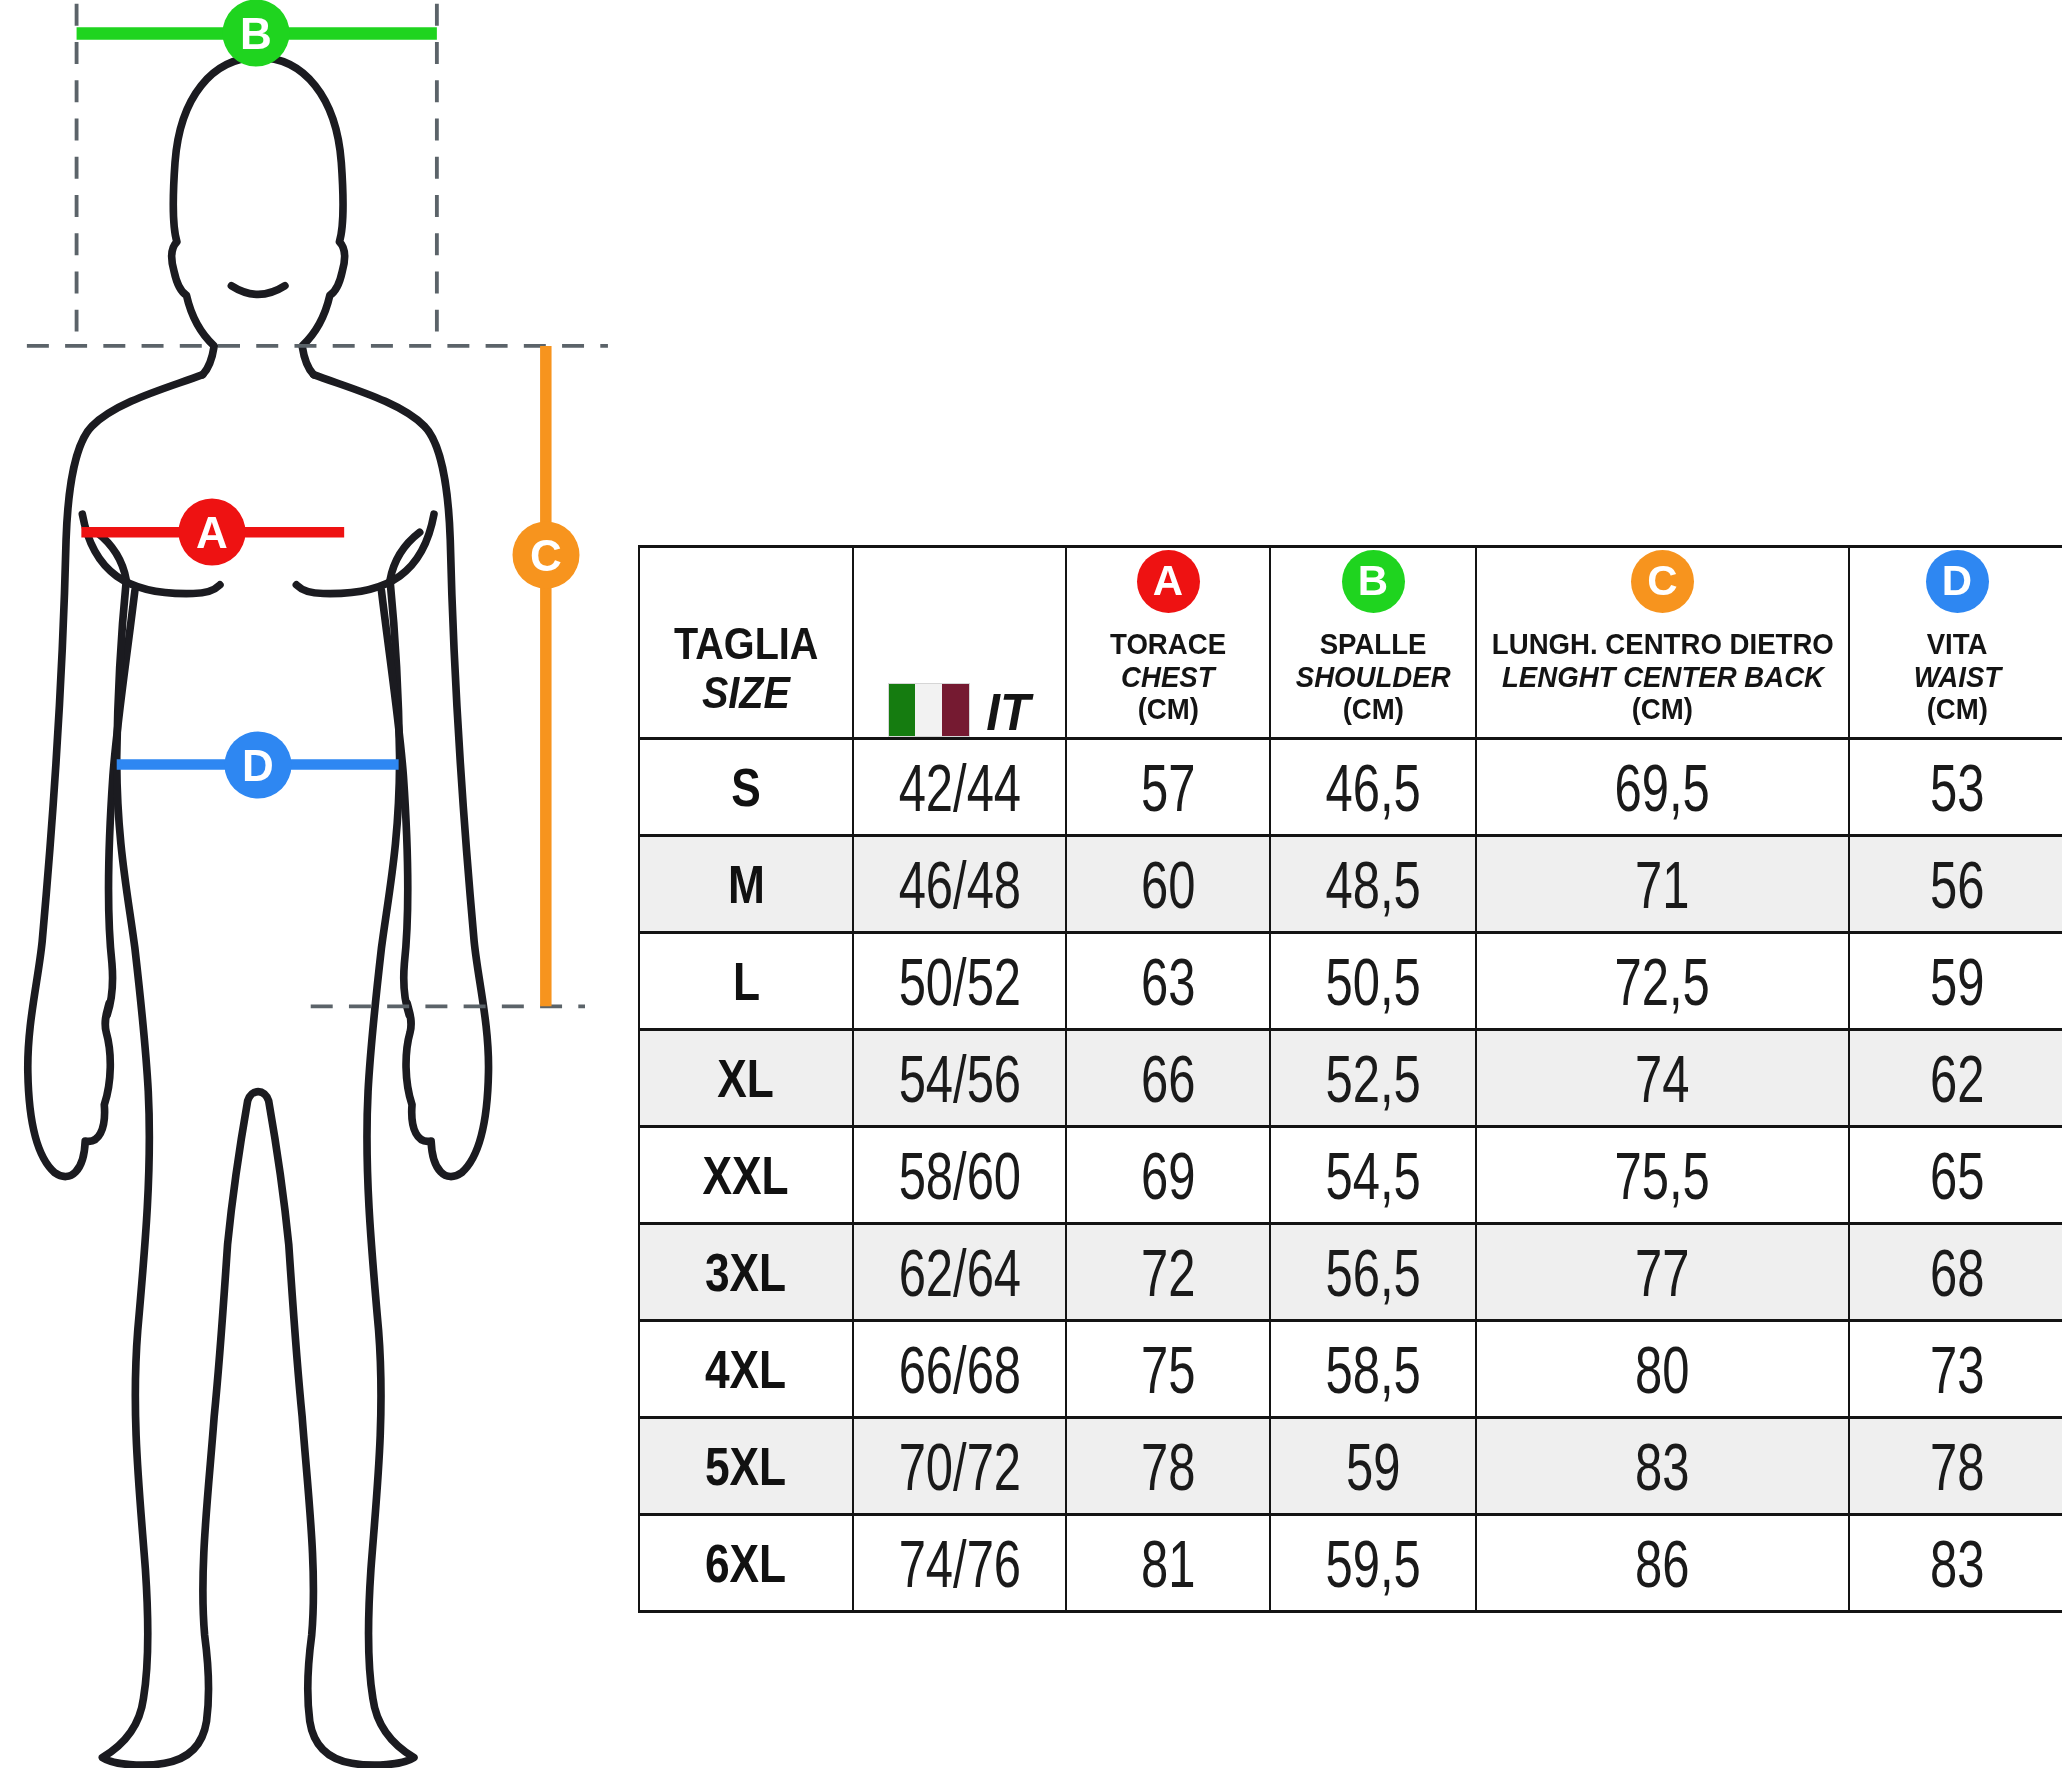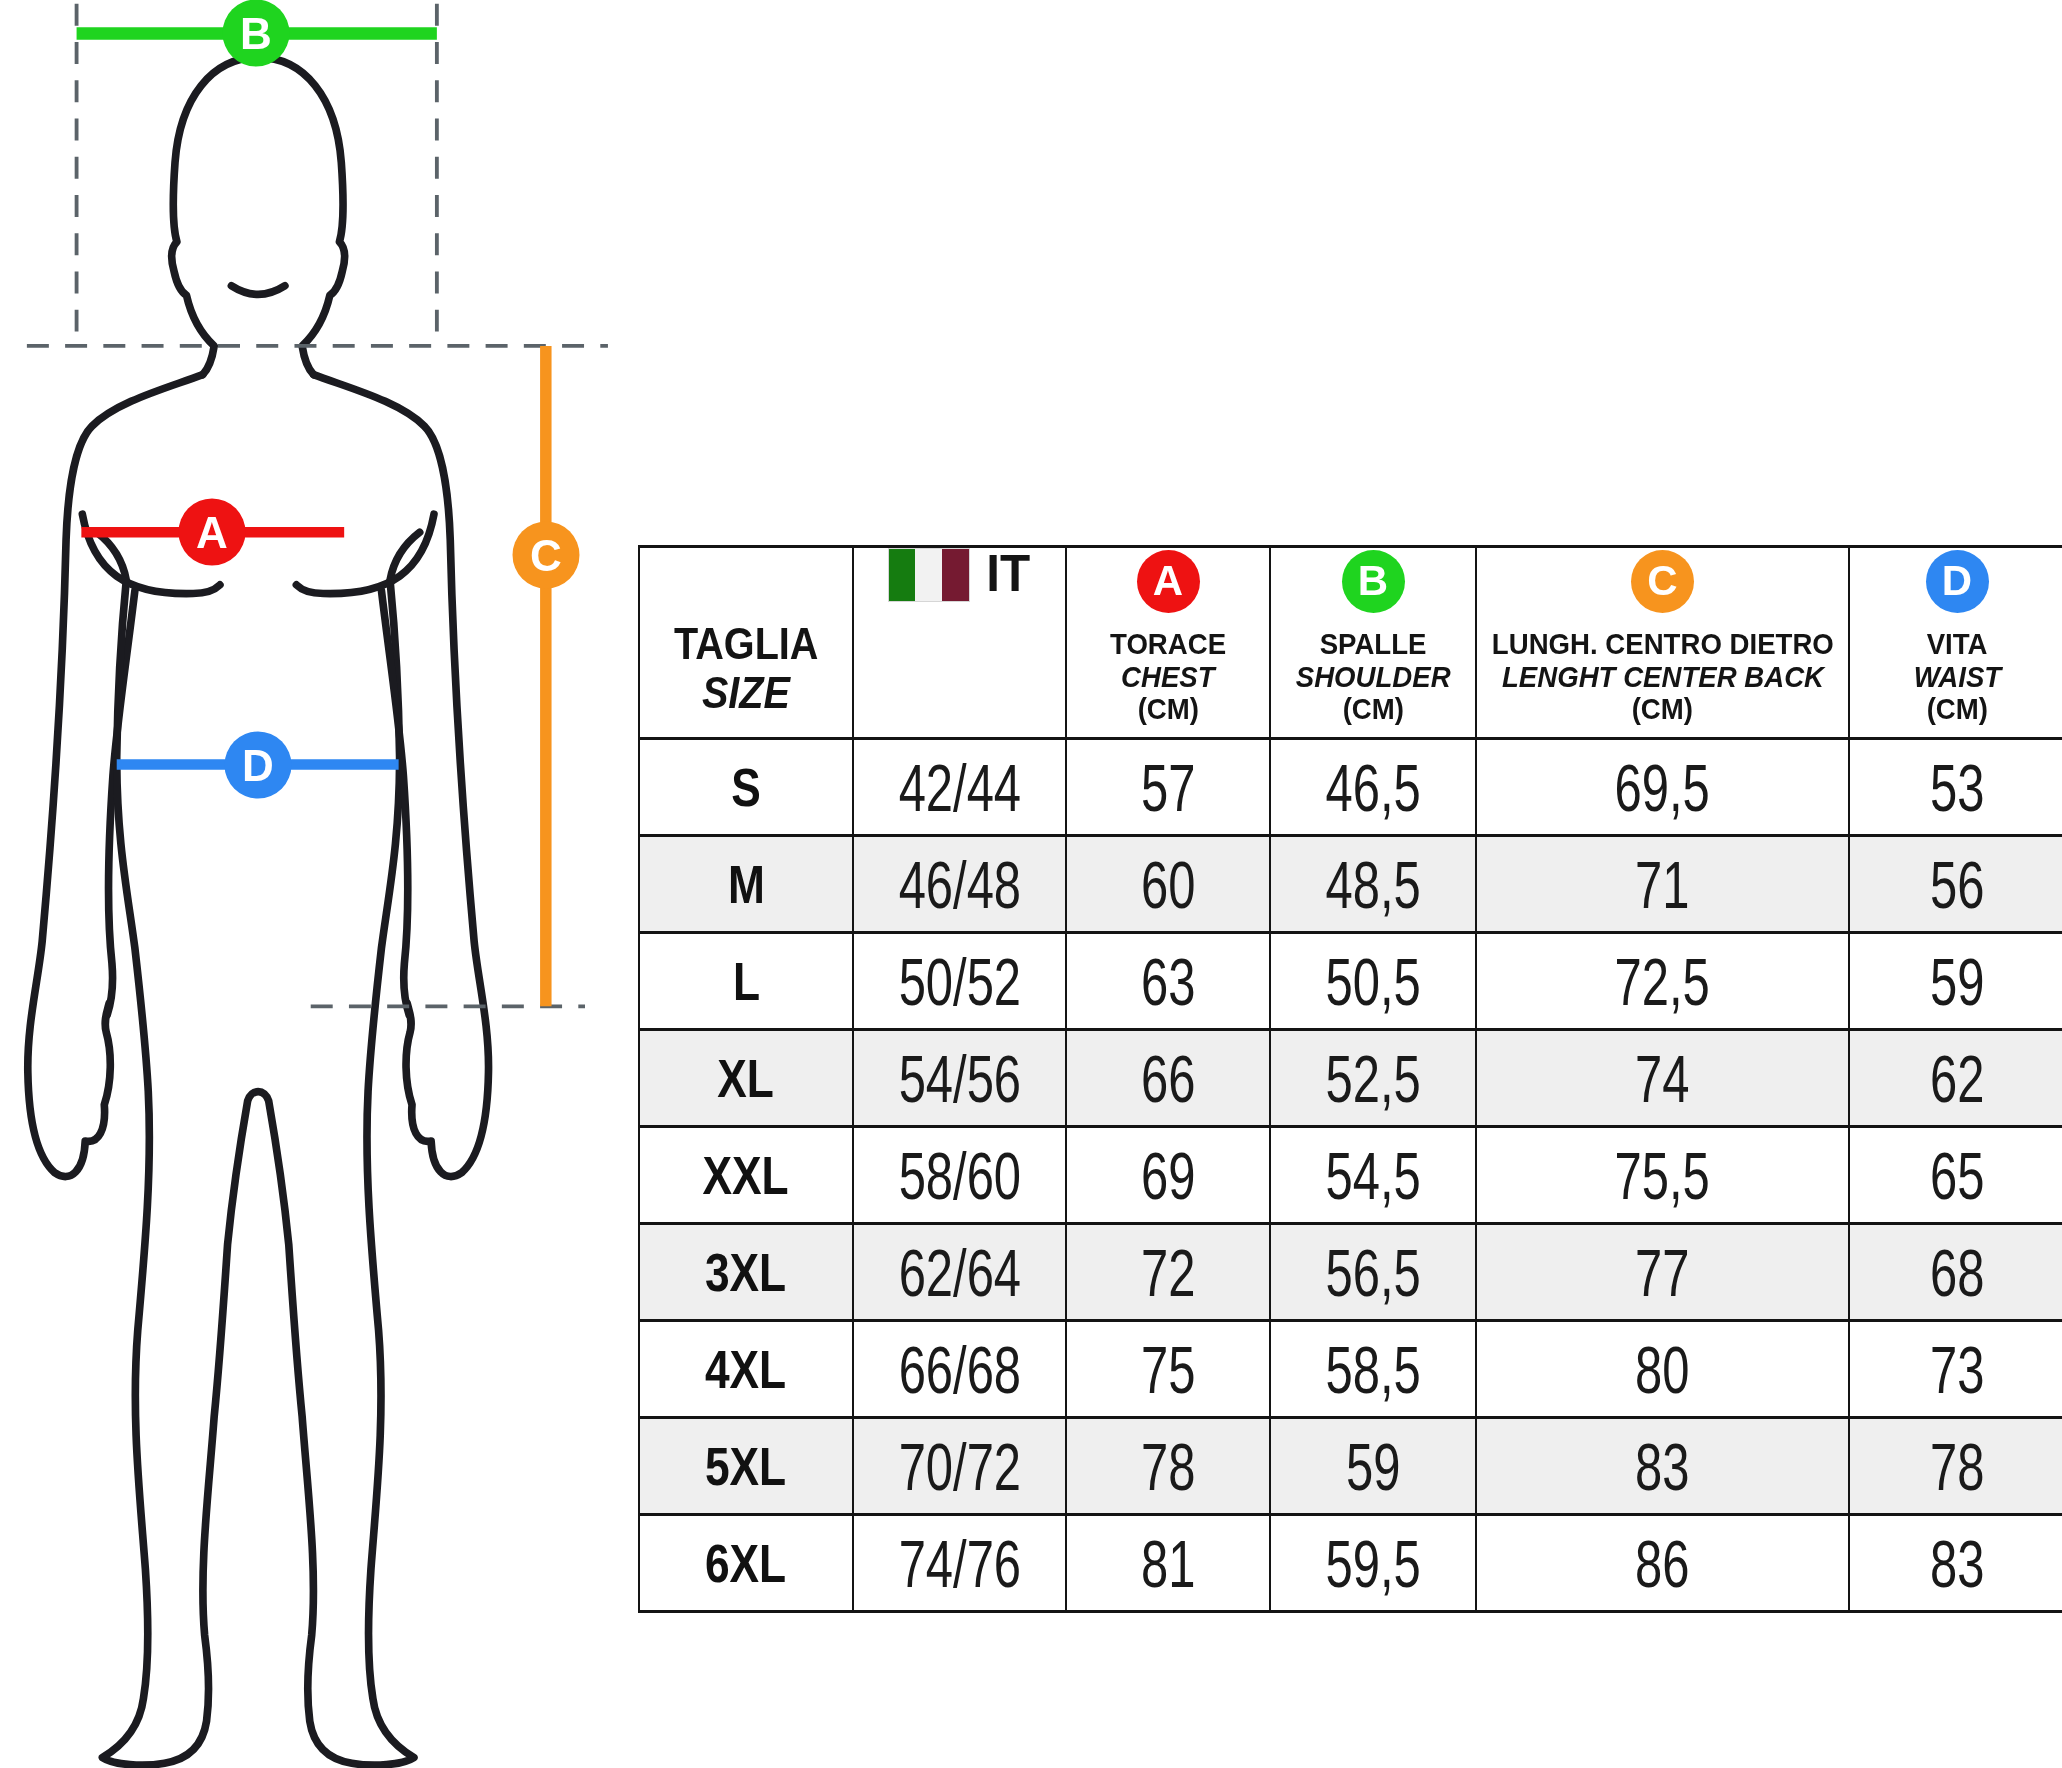--- a/index.html
+++ b/index.html
@@ -40,21 +40,21 @@
   .hbadge{
     width:63px;height:63px;border-radius:50%;margin-bottom:15.3px;
     display:flex;align-items:center;justify-content:center;
     color:#fff;font-weight:bold;font-size:42px;line-height:1;flex:0 0 auto;
   }
   .hname{font-weight:bold;font-size:30px;line-height:32.5px;letter-spacing:0;display:inline-block;transform:scaleX(.92);white-space:nowrap;}
   .hname.en{font-style:italic;}
   .size-head{display:flex;flex-direction:column;align-items:center;justify-content:flex-end;height:100%;padding-bottom:19px;box-sizing:border-box;}
   .size-head .l1{font-weight:bold;font-size:44px;line-height:48px;display:inline-block;transform:scaleX(.9);}
   .size-head .l2{font-weight:bold;font-style:italic;font-size:44px;line-height:50px;display:inline-block;transform:scaleX(.9);}
-  .it-head{display:flex;align-items:flex-start;justify-content:center;height:100%;box-sizing:border-box;}
+  .it-head{display:flex;align-items:flex-end;justify-content:center;height:100%;box-sizing:border-box;font-style:italic;}
   .flag{width:80px;height:52px;display:flex;border:1.9px solid #d6d6d6;box-sizing:content-box;}
   .flag .g{flex:1;background:#157c10;}
   .flag .w{flex:1;background:#f2f2f2;}
   .flag .r{flex:1;background:#751a31;}
   .it-label{font-weight:bold;font-size:52px;line-height:50px;margin-left:15.3px;display:inline-block;transform:scaleX(.95);}
 
   .num{display:inline-block;transform:scaleX(.73);font-size:67px;font-weight:400;color:#1a1a1a;white-space:nowrap;}
   .size-lbl{display:inline-block;transform:scaleX(.82);font-size:54px;font-weight:bold;color:#111;white-space:nowrap;}
 </style>
 </head>

